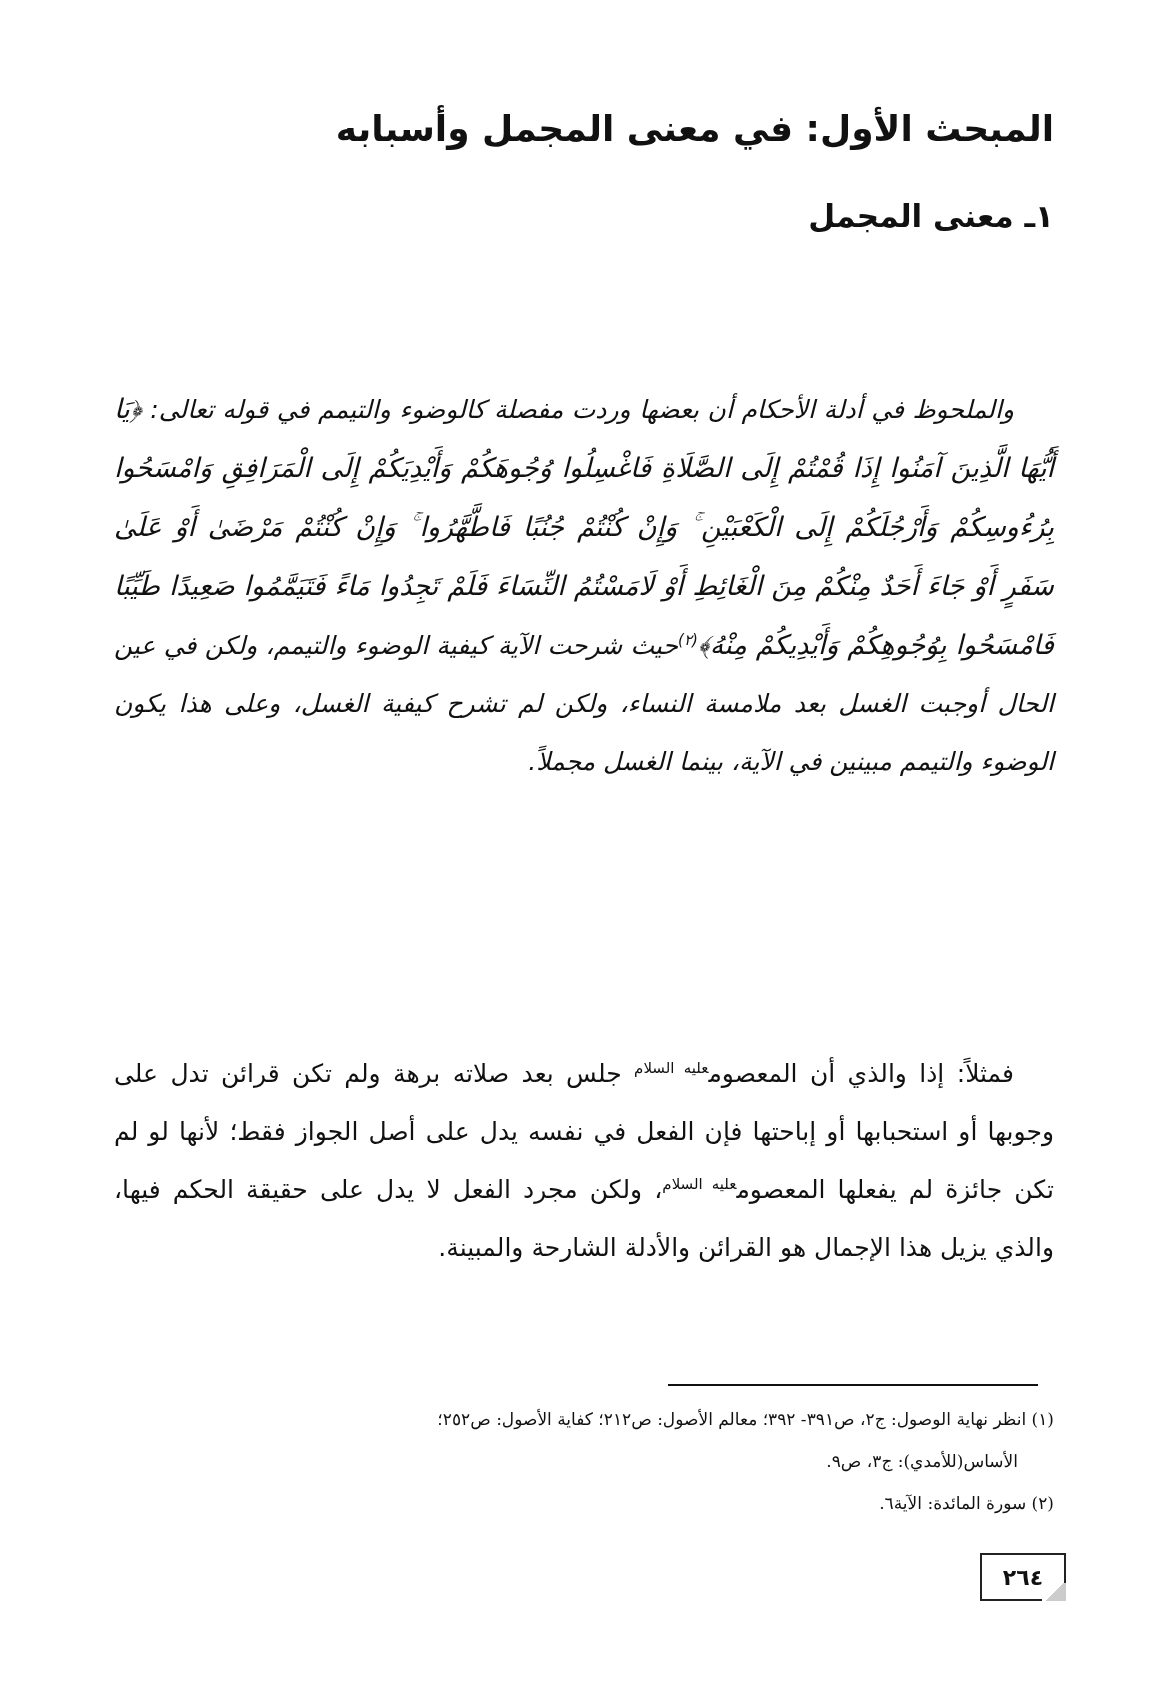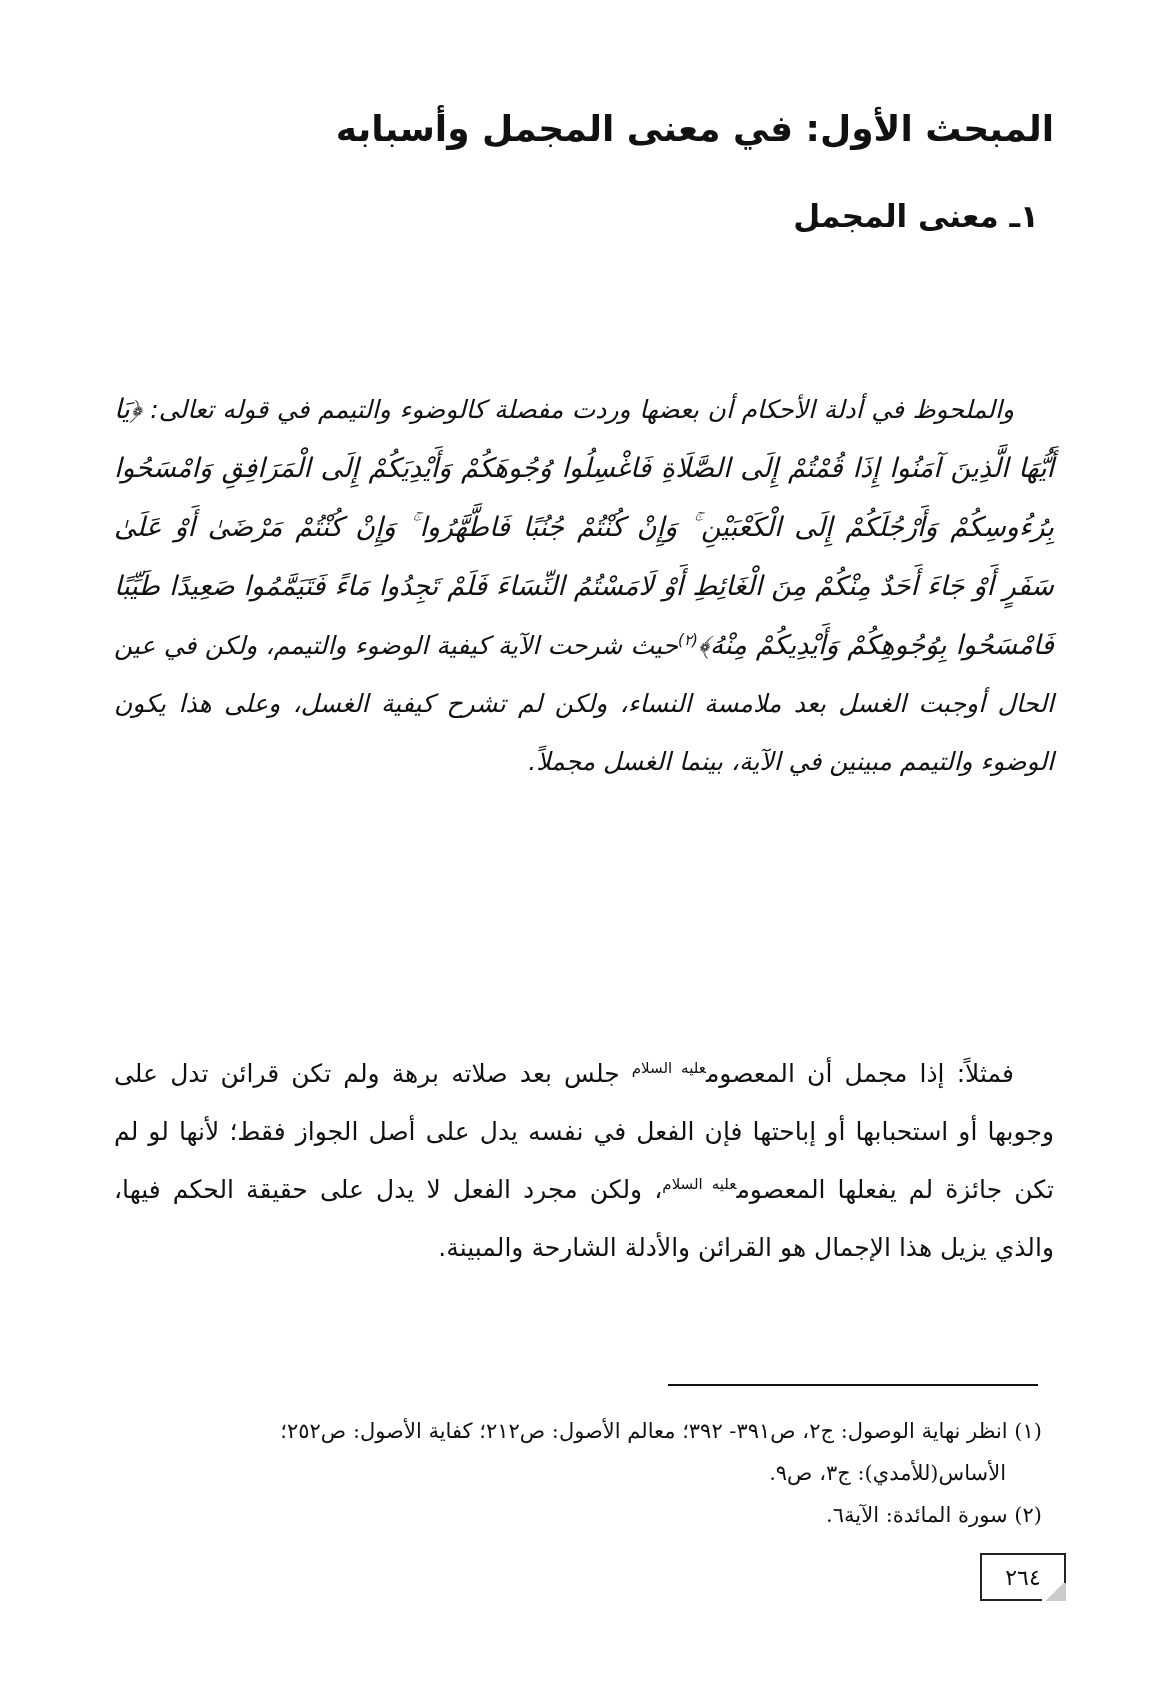--- a/index.html
+++ b/index.html
@@ -4,21 +4,21 @@
 <style>
   html, body { margin: 0; padding: 0; background: #ffffff; }
   body { width: 1169px; height: 1700px; position: relative; overflow: hidden; color: #111; }
   .page { position: absolute; left: 0; top: 0; width: 1169px; height: 1540px; direction: rtl; }
   .title {
     position: absolute; right: 115px; top: 108px;
     font-family: "DejaVu Sans", sans-serif; font-weight: bold; font-size: 36px;
     margin: 0; white-space: nowrap;
   }
   .subtitle {
-    position: absolute; right: 130px; top: 198px;
+    position: absolute; right: 115px; top: 198px;
     font-family: "DejaVu Sans", sans-serif; font-weight: bold; font-size: 31px;
     margin: 0; white-space: nowrap;
   }
   .body-text {
     position: absolute; right: 115px; width: 940px;
     font-family: "DejaVu Sans", sans-serif; font-size: 25px; line-height: 58px;
     text-align: justify; text-align-last: right; margin: 0;
   }
   .p1 { top: 265px; text-indent: 40px; }
   .p2 { top: 380px; text-indent: 40px; font-style: italic; }
@@ -26,29 +26,29 @@
   .p3 { top: 870px; text-indent: 40px; }
   .p4 { top: 1045px; text-indent: 40px; }
   .bold { font-weight: normal; }
   sup { font-size: 15px; line-height: 0; }
   .divider {
     position: absolute; left: 668px; top: 1384px; width: 370px; height: 0;
     border-top: 2px solid #111;
   }
   .footnotes {
     position: absolute; right: 115px; top: 1398px; width: 960px;
-    font-family: "DejaVu Serif", serif; font-size: 21px; line-height: 42px; margin: 12px;
+    font-family: "DejaVu Serif", serif; font-size: 17px; line-height: 42px; margin: 0;
   }
   .footnote { margin: 0; }
   .footnote.cont { padding-right: 36px; }
   .page-num-box {
     position: absolute; left: 980px; top: 1553px; width: 86px; height: 48px;
     border: 2px solid #222; border-bottom-right-radius: 4px; box-sizing: border-box;
     display: flex; align-items: center; justify-content: center;
-    font-family: "DejaVu Sans", sans-serif; font-size: 22px; font-weight: normal;
+    font-family: "DejaVu Sans", sans-serif; font-size: 22px; font-weight: bold;
   }
   .page-curl {
     position: absolute; left: 1042px; top: 1583px; width: 24px; height: 18px;
     background: linear-gradient(135deg, #fff 50%, #ccc 50%);
   }
 </style>
 </head>
 <body>
 
 <div class="page">
@@ -57,21 +57,21 @@
 
   <h2 class="subtitle">١ـ معنى المجمل</h2>
 
 
   <p class="body-text p2">
     <span>والملحوظ في أدلة الأحكام أن بعضها وردت مفصلة كالوضوء والتيمم في قوله تعالى: </span><span class="quran">﴿</span><span class="quran">يَا أَيُّهَا الَّذِينَ آمَنُوا إِذَا قُمْتُمْ إِلَى الصَّلَاةِ فَاغْسِلُوا وُجُوهَكُمْ وَأَيْدِيَكُمْ إِلَى الْمَرَافِقِ وَامْسَحُوا بِرُءُوسِكُمْ وَأَرْجُلَكُمْ إِلَى الْكَعْبَيْنِ ۚ وَإِنْ كُنْتُمْ جُنُبًا فَاطَّهَّرُوا ۚ وَإِنْ كُنْتُمْ مَرْضَىٰ أَوْ عَلَىٰ سَفَرٍ أَوْ جَاءَ أَحَدٌ مِنْكُمْ مِنَ الْغَائِطِ أَوْ لَامَسْتُمُ النِّسَاءَ فَلَمْ تَجِدُوا مَاءً فَتَيَمَّمُوا صَعِيدًا طَيِّبًا فَامْسَحُوا بِوُجُوهِكُمْ وَأَيْدِيكُمْ مِنْهُ</span><span class="quran">﴾</span><sup>(٢)</sup><span>حيث شرحت الآية كيفية الوضوء والتيمم، ولكن في عين الحال أوجبت الغسل بعد ملامسة النساء، ولكن لم تشرح كيفية الغسل، وعلى هذا يكون الوضوء والتيمم مبينين في الآية، بينما الغسل مجملاً.</span>
   </p>
 
 
   <p class="body-text p4">
-    <span class="bold">فمثلاً:</span><span> إذا مجمل أن المعصوم</span><sup>عليه السلام</sup><span> جلس بعد صلاته برهة ولم تكن قرائن تدل على وجوبها أو استحبابها أو إباحتها فإن الفعل في نفسه يدل على أصل الجواز فقط؛ لأنها لو لم تكن جائزة لم يفعلها المعصوم</span><sup>عليه السلام</sup><span>، ولكن مجرد الفعل لا يدل على حقيقة الحكم فيها، والذي يزيل هذا الإجمال هو القرائن والأدلة الشارحة والمبينة.</span>
+    <span class="bold">فمثلاً:</span><span> إذا والذي أن المعصوم</span><sup>عليه السلام</sup><span> جلس بعد صلاته برهة ولم تكن قرائن تدل على وجوبها أو استحبابها أو إباحتها فإن الفعل في نفسه يدل على أصل الجواز فقط؛ لأنها لو لم تكن جائزة لم يفعلها المعصوم</span><sup>عليه السلام</sup><span>، ولكن مجرد الفعل لا يدل على حقيقة الحكم فيها، والذي يزيل هذا الإجمال هو القرائن والأدلة الشارحة والمبينة.</span>
   </p>
 
   <div class="divider"></div>
 
   <div class="footnotes">
     <p class="footnote">
       <span>(١)</span>
       <span>انظر نهاية الوصول: ج٢، ص٣٩١- ٣٩٢؛ معالم الأصول: ص٢١٢؛ كفاية الأصول: ص٢٥٢؛</span>
     </p>
     <p class="footnote cont">

